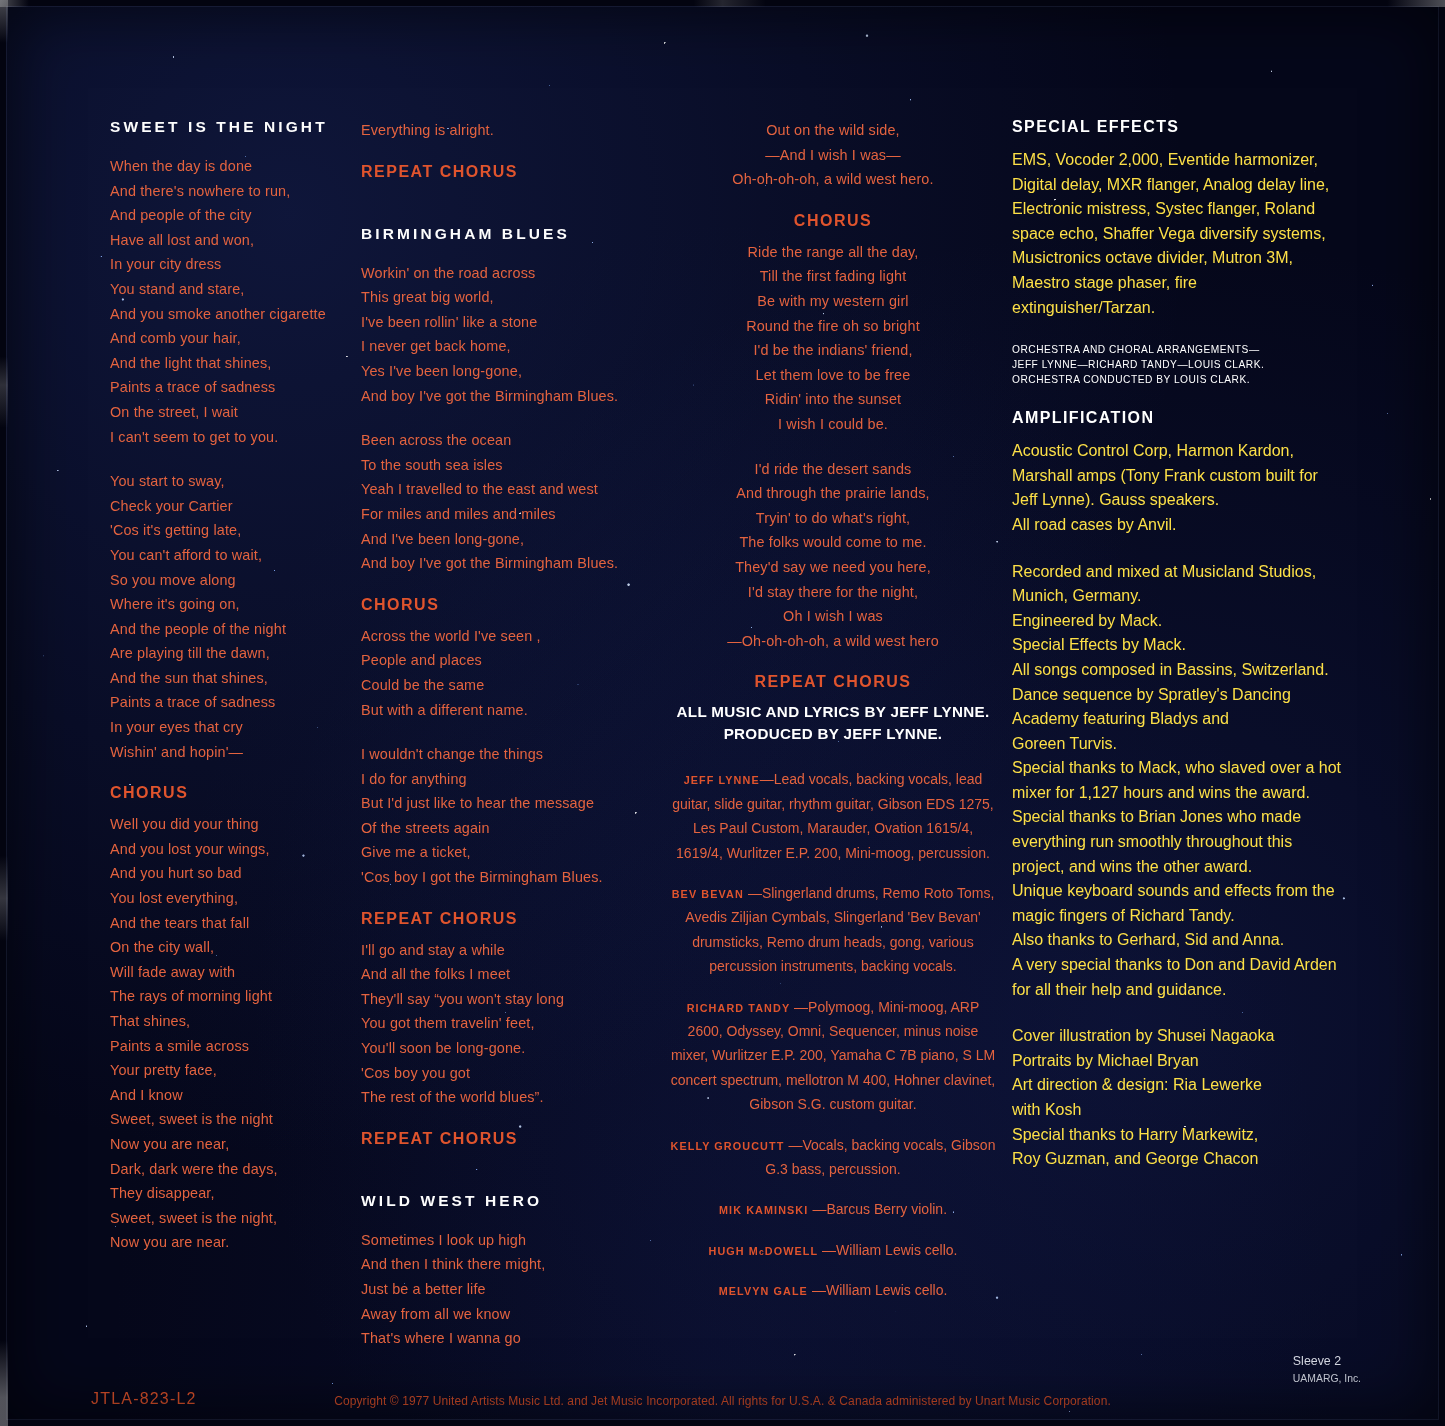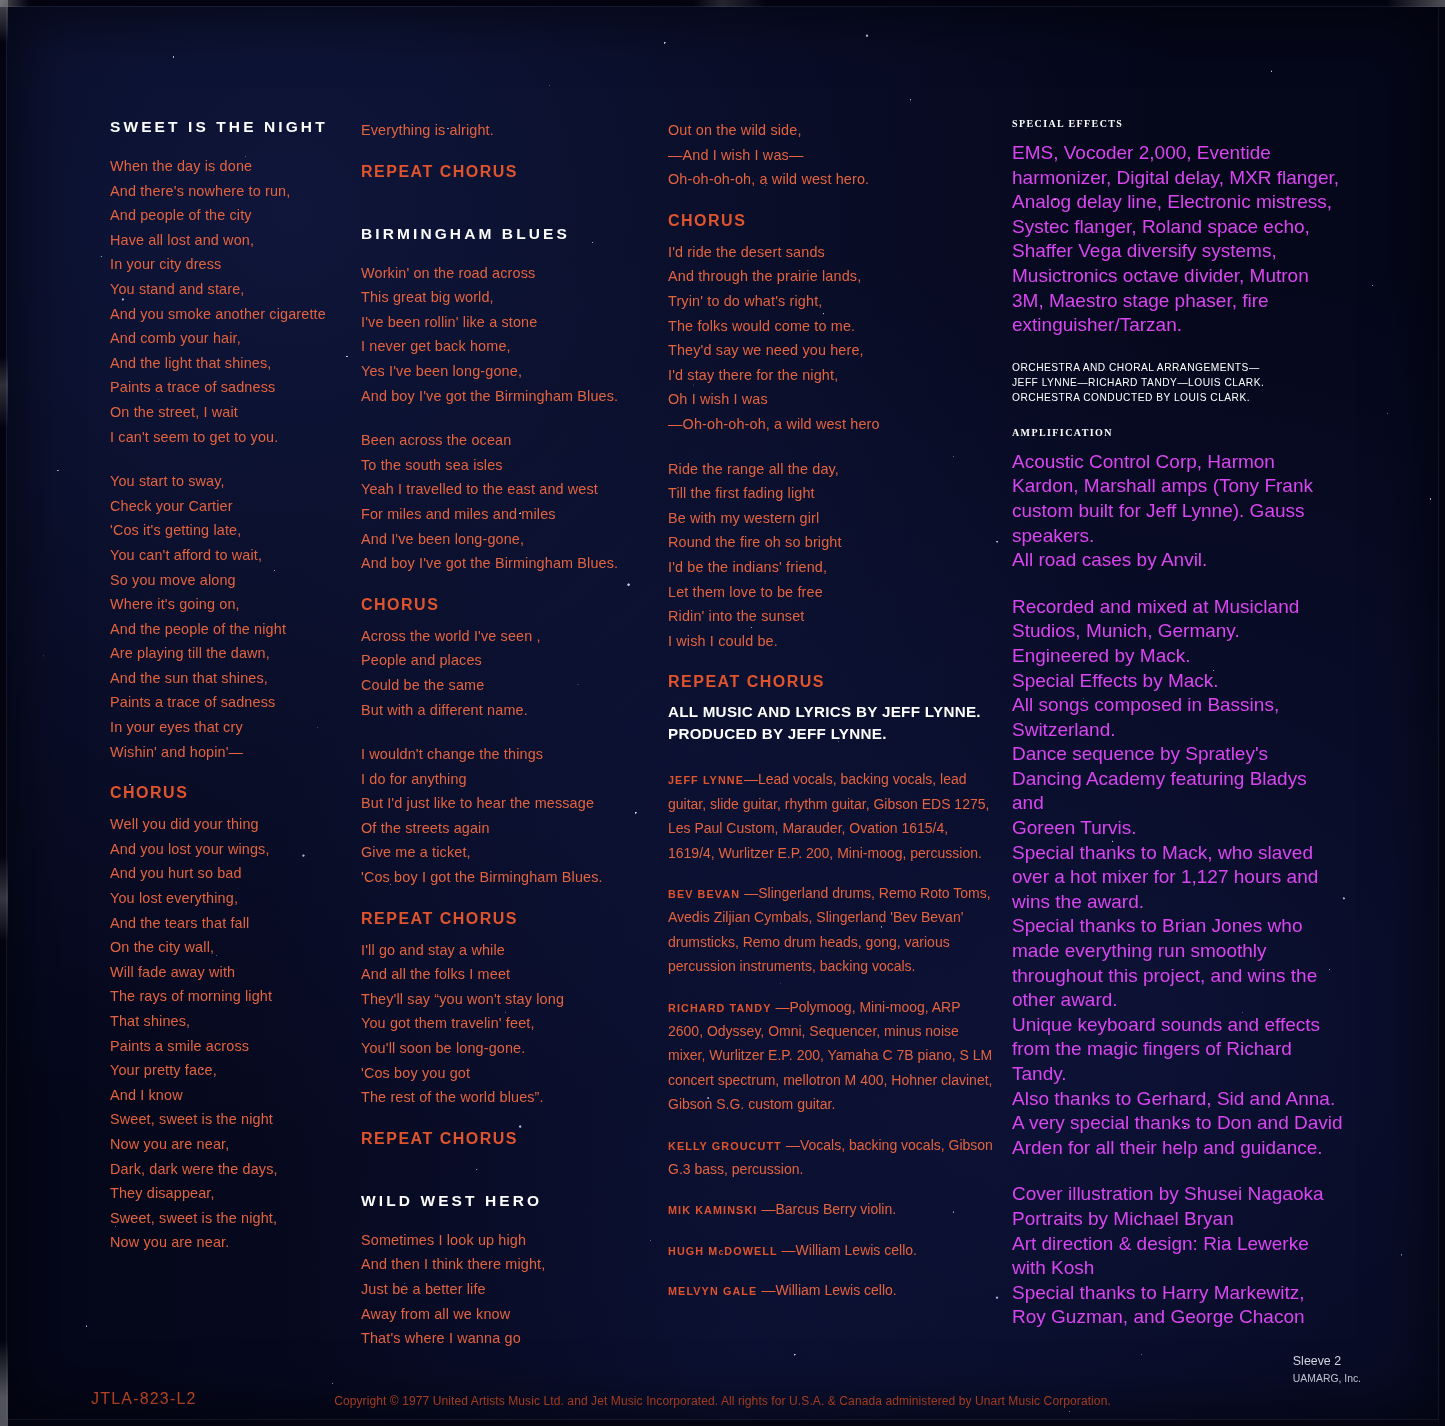--- a/index.html
+++ b/index.html
@@ -146,21 +146,21 @@
     border-radius: 30px;
   }
   .cols {
     display: flex;
     gap: 0;
     align-items: flex-start;
   }
   .col { flex: 0 0 auto; }
   .col1 { width: 285px; padding-left: 34px; }
   .col2 { width: 307px; }
-  .col3 { width: 330px; }
+  .col3 { width: 330px; text-align: center; }
   .col4 { width: 345px; padding-left: 14px; }
 
   .song-title {
     color: #fdfdfd;
     font-size: 15.5px;
     font-weight: 700;
     letter-spacing: 3.1px;
     margin: 0 0 18px 0;
   }
   .lyric {
@@ -199,29 +199,28 @@
     letter-spacing: 1.1px;
   }
   .credit-name .sm { font-size: 8.6px; }
   .credit-text {
     color: #e4633f;
     font-size: 14px;
     line-height: 24.4px;
   }
   .sect-head {
     color: #ffffff;
-    font-size: 10px;
+    font-size: 16px;
     font-weight: 700;
     letter-spacing: 1.4px;
     margin: 0 0 12px 0;
-    font-family: Liberation Serif, serif;
   }
   .body-text {
-    color: #d946ef;
-    font-size: 19px;
+    color: #fde047;
+    font-size: 16px;
     line-height: 24.6px;
     white-space: pre-line;
     margin: 0;
   }
   .mono-small {
     color: #ffffff;
     font-size: 10.2px;
     line-height: 15px;
     letter-spacing: .5px;
     white-space: pre-line;
@@ -363,36 +362,36 @@
 Just be a better life
 Away from all we know
 That's where I wanna go</p>
     </div>
 
     <div class="col col3">
       <p class="lyric">Out on the wild side,
 —And I wish I was—
 Oh-oh-oh-oh, a wild west hero.</p>
       <div class="label">CHORUS</div>
+      <p class="lyric">Ride the range all the day,
+Till the first fading light
+Be with my western girl
+Round the fire oh so bright
+I'd be the indians' friend,
+Let them love to be free
+Ridin' into the sunset
+I wish I could be.</p>
       <p class="lyric">I'd ride the desert sands
 And through the prairie lands,
 Tryin' to do what's right,
 The folks would come to me.
 They'd say we need you here,
 I'd stay there for the night,
 Oh I wish I was
 —Oh-oh-oh-oh, a wild west hero</p>
-      <p class="lyric">Ride the range all the day,
-Till the first fading light
-Be with my western girl
-Round the fire oh so bright
-I'd be the indians' friend,
-Let them love to be free
-Ridin' into the sunset
-I wish I could be.</p>
       <div class="label">REPEAT CHORUS</div>
       <h3 class="credit-head">ALL MUSIC AND LYRICS BY JEFF LYNNE.
 PRODUCED BY JEFF LYNNE.</h3>
       <div>
         <div class="credit-block">
           <span class="credit-name">JEFF LYNNE</span><span class="credit-text">—Lead vocals, backing vocals, lead guitar, slide guitar, rhythm guitar, Gibson EDS 1275, Les Paul Custom, Marauder, Ovation 1615/4, 1619/4, Wurlitzer E.P. 200, Mini-moog, percussion.</span>
         </div>
         <div class="credit-block">
           <span class="credit-name">BEV BEVAN </span><span class="credit-text">—Slingerland drums, Remo Roto Toms, Avedis Ziljian Cymbals, Slingerland 'Bev Bevan' drumsticks, Remo drum heads, gong, various percussion instruments, backing vocals.</span>
         </div>

